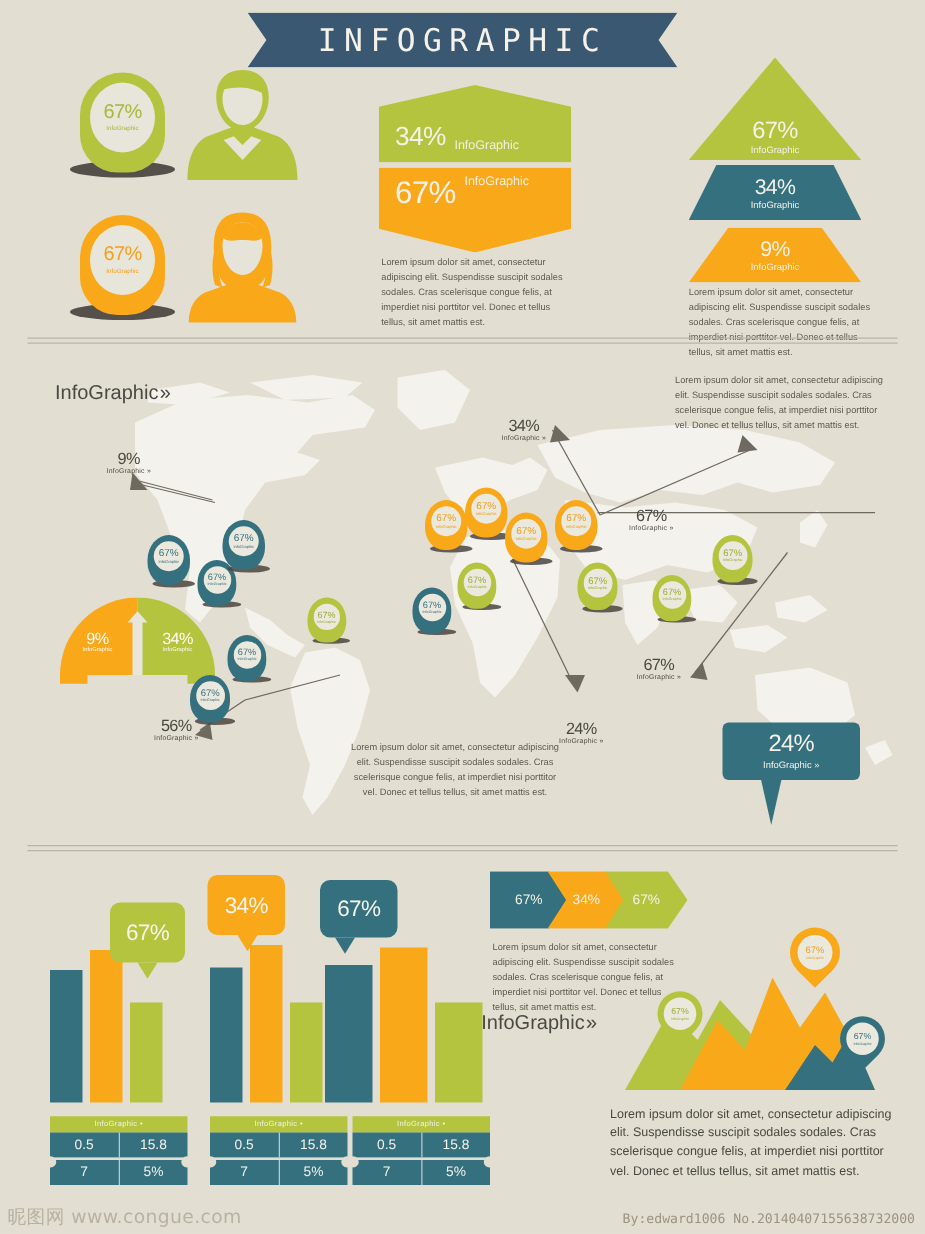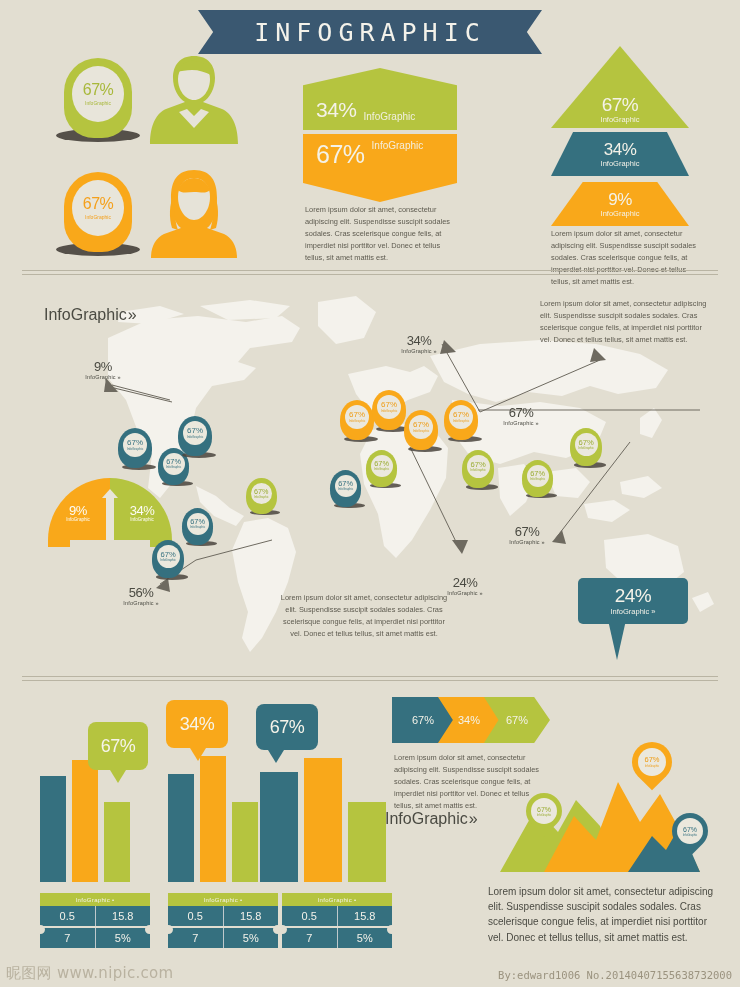--- a/index.html
+++ b/index.html
@@ -316,21 +316,21 @@
       <div class="l">InfoGraphic »</div>
     </div>
     <div class="abs maplbl" style="left:484px;top:124px;width:74px;">
       <div class="v pct">67%</div>
       <div class="l">InfoGraphic »</div>
     </div>
     <div class="abs maplbl" style="left:490px;top:243px;width:74px;">
       <div class="v pct">67%</div>
       <div class="l">InfoGraphic »</div>
     </div>
-    <div class="abs maplbl" style="left:104px;top:304px;width:74px;">
+    <div class="abs maplbl" style="left:104px;top:292px;width:74px;">
       <div class="v pct">56%</div>
       <div class="l">InfoGraphic »</div>
     </div>
     <div class="abs maplbl" style="left:428px;top:294px;width:74px;">
       <div class="v pct">24%</div>
       <div class="l">InfoGraphic »</div>
     </div>
   </div>
 
   <div class="abs" id="gauge">
@@ -607,16 +607,16 @@
     <div style="position:absolute;left:5px;top:5px;width:26px;height:26px;border-radius:50%;
                 background:#ebe8dd;display:flex;flex-direction:column;align-items:center;justify-content:center;">
       <span style="font-size:7px;color:#35707f;line-height:1;">67%</span>
       <span style="font-size:2.8px;color:#35707f;">InfoGraphic</span>
     </div>
   </div>
 
   <div class="abs" style="left:488px;top:884px;width:226px;font-size:10px;line-height:1.52;color:#4a4a42;">Lorem ipsum dolor sit amet, consectetur adipiscing elit. Suspendisse suscipit sodales sodales. Cras scelerisque congue felis, at imperdiet nisi porttitor vel. Donec et tellus tellus, sit amet mattis est.</div>
 
   <div class="abs" id="footer"></div>
-  <div class="abs" id="nipic">昵图网 www.nipic.com</div>
+  <div class="abs" id="nipic">昵图网 www.congue.com</div>
   <div class="abs" id="credit">By:edward1006  No.20140407155638732000</div>
 
 </div>
 
 </body></html>

